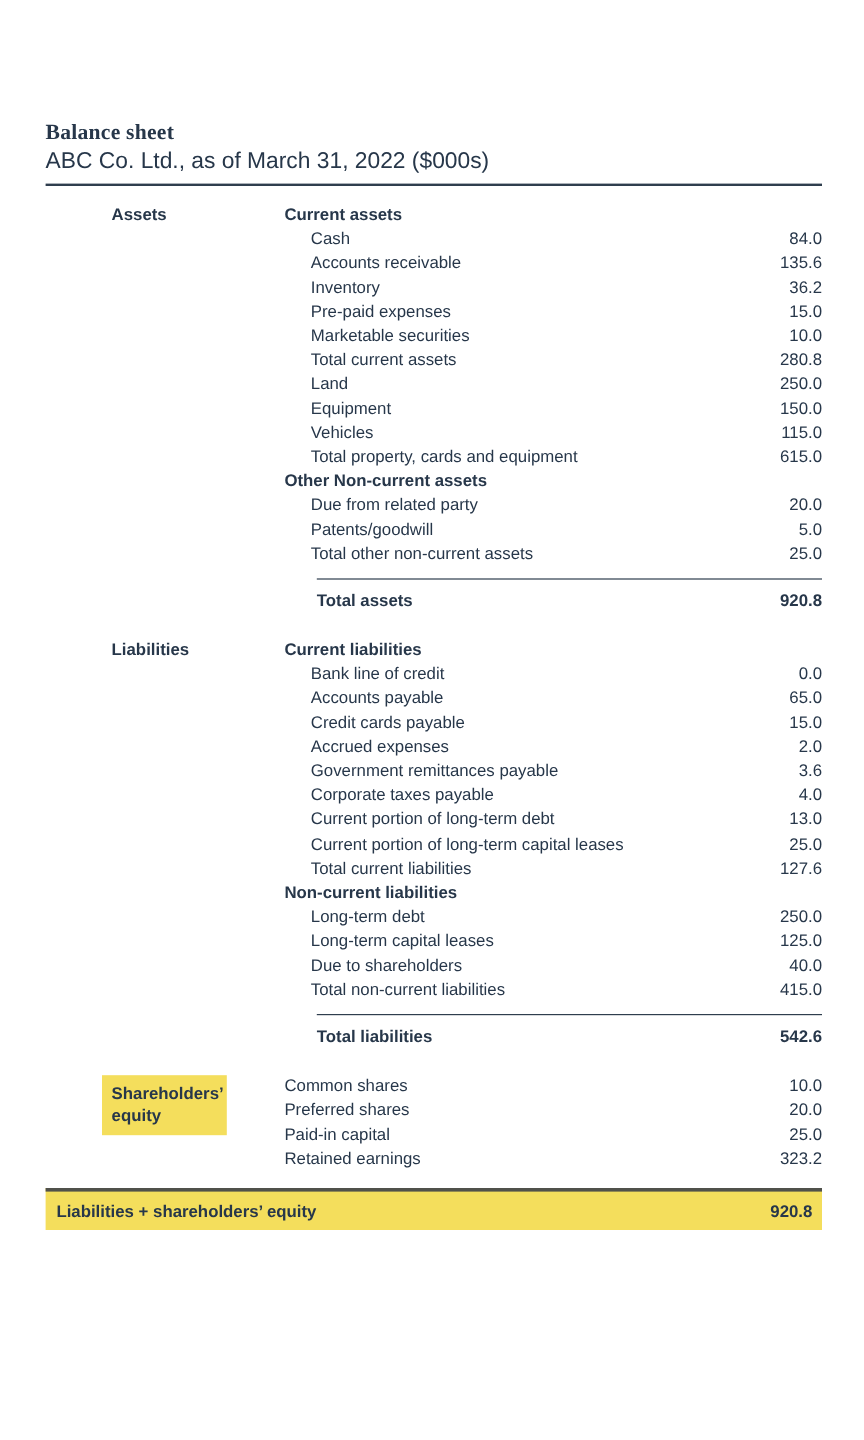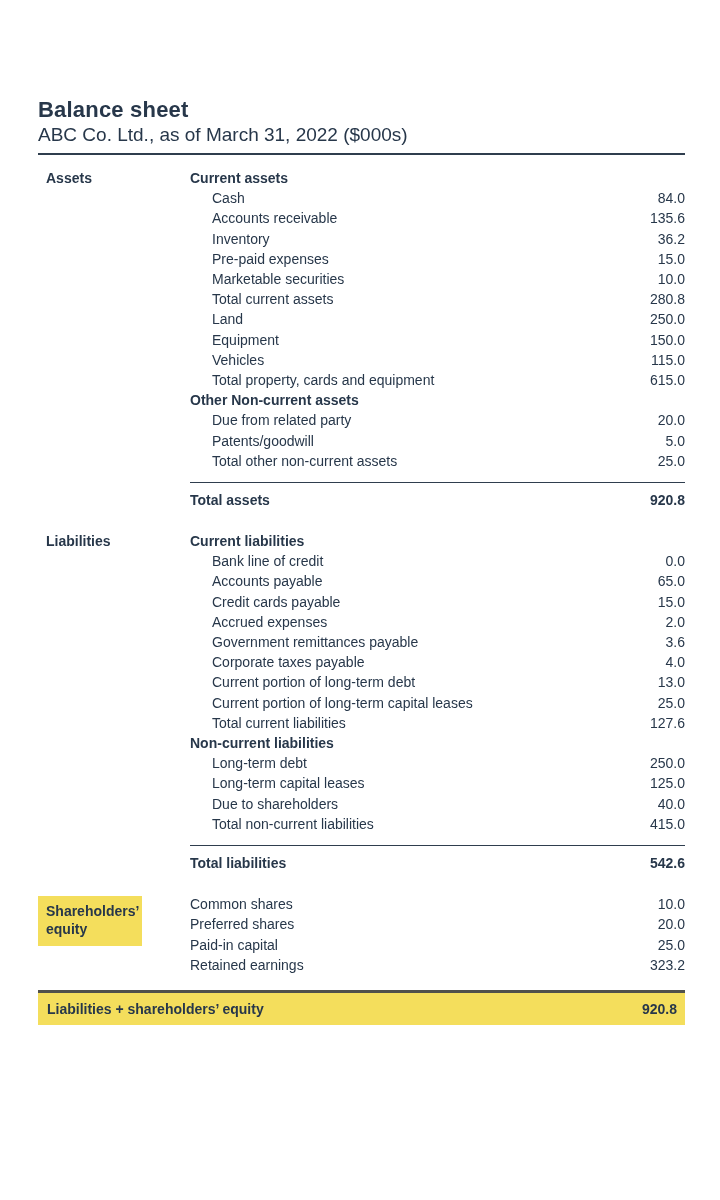--- a/index.html
+++ b/index.html
@@ -7,39 +7,39 @@
     --rule:#2f3e4e;
     --hl:#f4de5c;
     --bar-line:#50514b;
   }
   html,body{margin:0;padding:0;background:#ffffff;}
   .page{
     position:relative;width:720px;height:1200px;background:#ffffff;
     font-family:"Liberation Sans",sans-serif;color:var(--text);overflow:hidden;
   }
   .doc{position:absolute;left:38px;top:99px;width:647px;}
-  .title{font-size:22px;font-weight:bold;letter-spacing:.2px;line-height:22px;}
+  .title{font-size:18px;font-weight:bold;letter-spacing:.2px;line-height:22px;font-family:Liberation Serif, serif;}
   .subtitle{font-size:19px;line-height:19px;margin-top:4px;}
   .top-rule{border-top:2px solid var(--rule);margin-top:9px;}
   .section{display:flex;margin-top:13px;}
   .section + .section{margin-top:21px;}
-  .side{width:152px;flex:none;box-sizing:border-box;font-size:14px;}
+  .side{width:152px;flex:none;box-sizing:border-box;font-size:14px;margin-left:47px;}
   .side-label{font-weight:bold;line-height:20.2px;padding-left:8px;}
   .side-label.hl{
     background:var(--hl);width:104px;box-sizing:border-box;
     padding:6px 8px 8px 8px;line-height:18px;margin-top:2px;
   }
   .body{flex:1;font-size:14px;min-width:0;}
   .row{display:flex;justify-content:space-between;line-height:20.2px;}
   .row.header{font-weight:bold;}
   .row.indent .lbl{padding-left:22px;}
   .val{text-align:right;white-space:nowrap;padding-left:10px;}
   .total-row{
     display:flex;justify-content:space-between;font-weight:bold;
-    border-top:1px solid var(--rule);margin-top:11px;padding-top:7px;line-height:20px;
+    border-top:1px solid var(--rule);margin-top:11px;padding-top:7px;line-height:20px;margin-left:27px;
   }
   .grand{
     margin-top:15px;width:647px;height:35px;box-sizing:border-box;
     background:var(--hl);border-top:3px solid var(--bar-line);
     display:flex;justify-content:space-between;align-items:center;
     padding:0 8px 0 9px;font-weight:bold;font-size:14px;gap:28px;
   }
 </style>
 </head>
 <body>

